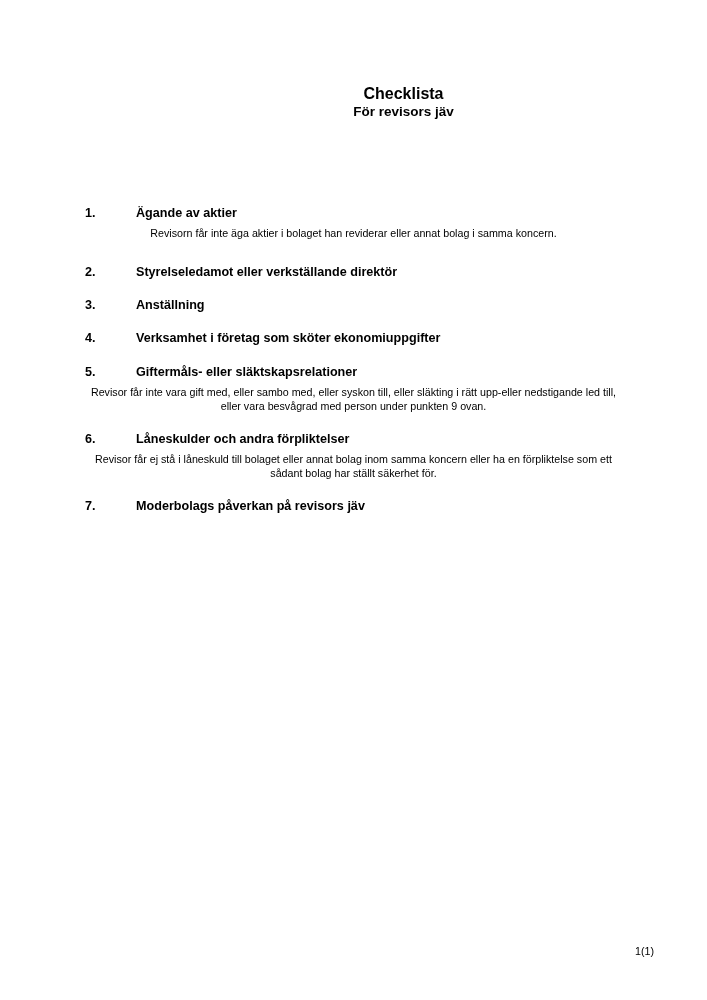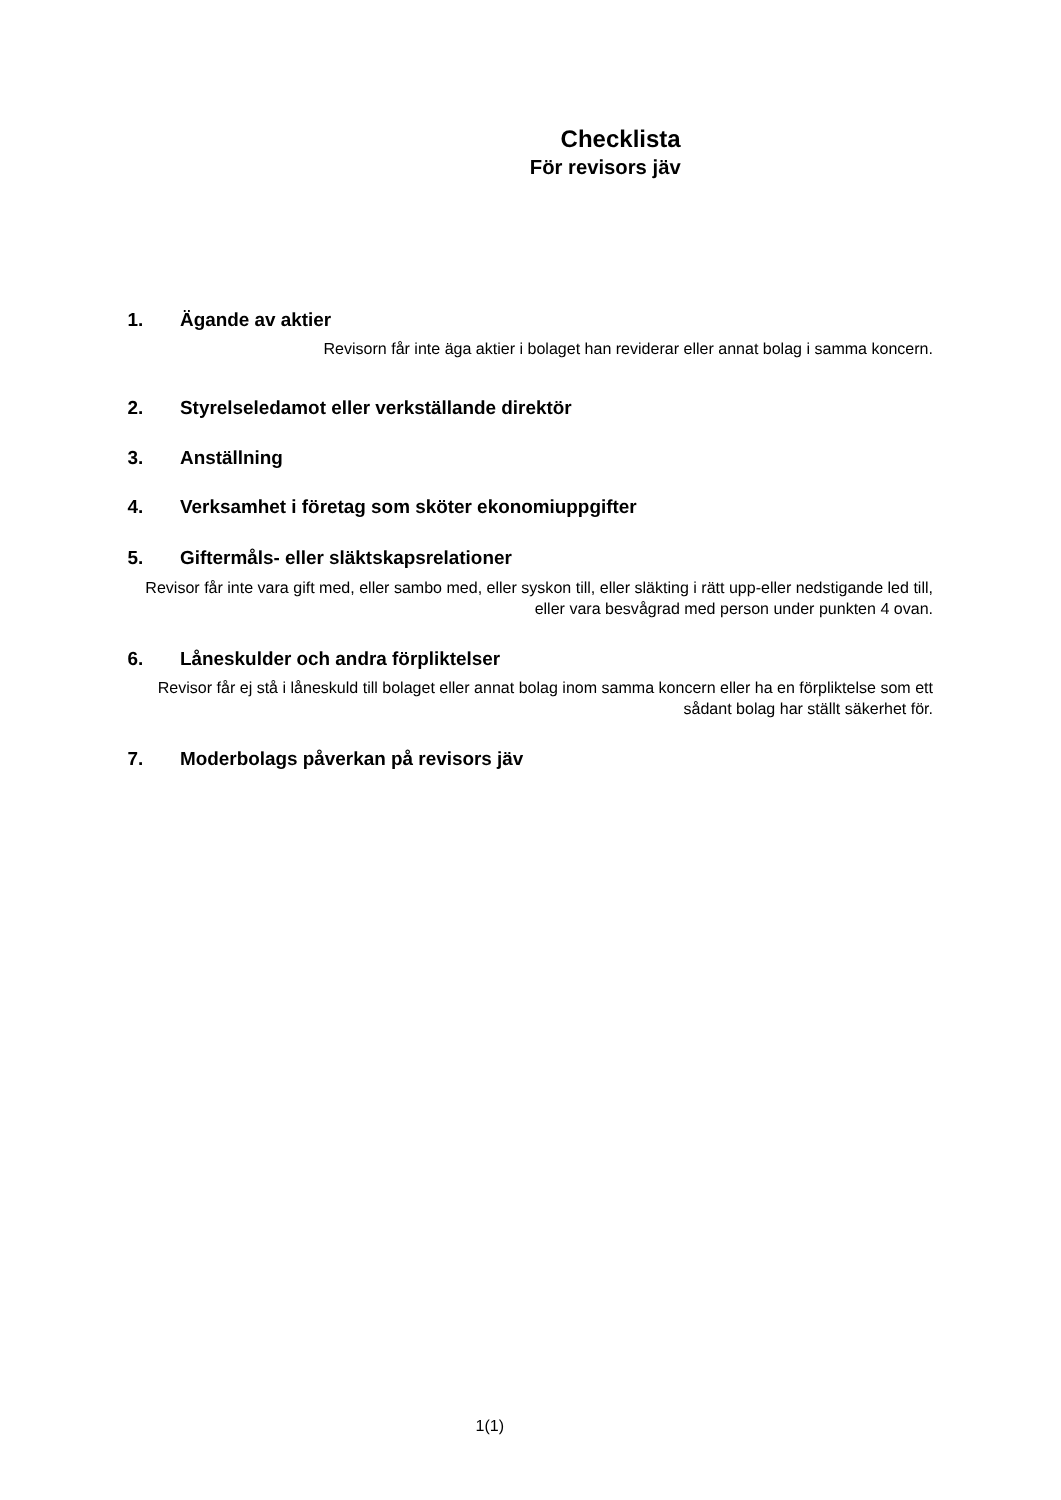--- a/index.html
+++ b/index.html
@@ -28,21 +28,21 @@
   .title-block {
     position: absolute;
     left: 0;
     top: 84px;
     width: 707px;
     text-align: center;
     padding-right: 0;
   }
   .title-inner {
     display: inline-block;
-    text-align: right;
+    text-align: center;
     transform: translateX(50px);
   }
   .doc-title {
     font-size: 16px;
     font-weight: bold;
     line-height: 19px;
     letter-spacing: 0px;
     margin: 0;
   }
   .doc-subtitle {
@@ -76,46 +76,47 @@
     display: flex;
     align-items: baseline;
   }
   .section-num {
     display: inline-block;
     width: 35px;
     flex: 0 0 35px;
   }
   .section-title-text {
     flex: 1 1 auto;
+    margin-left: 16px;
   }
 
   .section-body {
     font-size: 10.7px;
     font-weight: normal;
     line-height: 14.6px;
     margin: 0;
-    text-align: right;
+    text-align: center;
     width: 537px;
   }
 
   
   .sec-1 { margin-bottom: 23px; }
   .sec-2 { margin-bottom: 16px; }
   .sec-3 { margin-bottom: 16px; }
   .sec-4 { margin-bottom: 17px; }
   .sec-5 { margin-bottom: 17px; }
   .sec-6 { margin-bottom: 17px; }
 
   
   .footer {
     position: absolute;
     left: 0;
     top: 941px;
     width: 655px;
-    text-align: center;
+    text-align: right;
   }
   .footer-inner {
     display: inline-block;
     font-size: 10.7px;
     line-height: 14px;
     transform: translateX(-1px);
   }
 </style>
 </head>
 <body>
@@ -158,21 +159,21 @@
         <span class="section-num">4.</span>
         <span class="section-title-text">Verksamhet i företag som sköter ekonomiuppgifter</span>
       </div>
     </div>
 
     <div class="section sec-5">
       <div class="section-heading">
         <span class="section-num">5.</span>
         <span class="section-title-text">Giftermåls- eller släktskapsrelationer</span>
       </div>
-      <p class="section-body">Revisor får inte vara gift med, eller sambo med, eller syskon till, eller släkting i rätt upp-eller nedstigande led till, eller vara besvågrad med person under punkten 4 ovan.</p>
+      <p class="section-body">Revisor får inte vara gift med, eller sambo med, eller syskon till, eller släkting i rätt upp-eller nedstigande led till, eller vara besvågrad med person under punkten 9 ovan.</p>
     </div>
 
     <div class="section sec-6">
       <div class="section-heading">
         <span class="section-num">6.</span>
         <span class="section-title-text">Låneskulder och andra förpliktelser</span>
       </div>
       <p class="section-body">Revisor får ej stå i låneskuld till bolaget eller annat bolag inom samma koncern eller ha en förpliktelse som ett sådant bolag har ställt säkerhet för.</p>
     </div>
 

